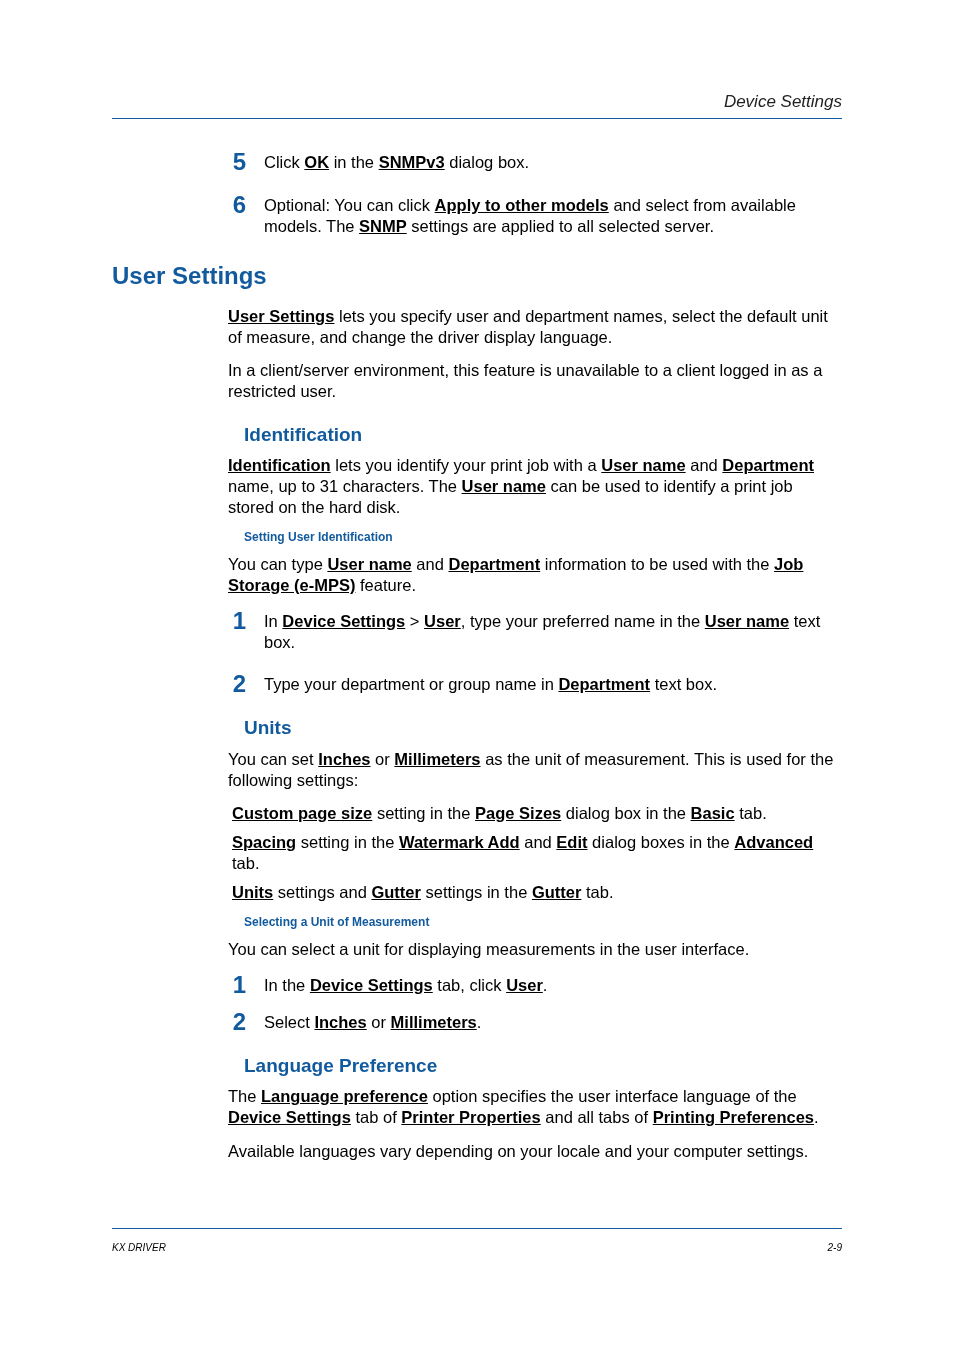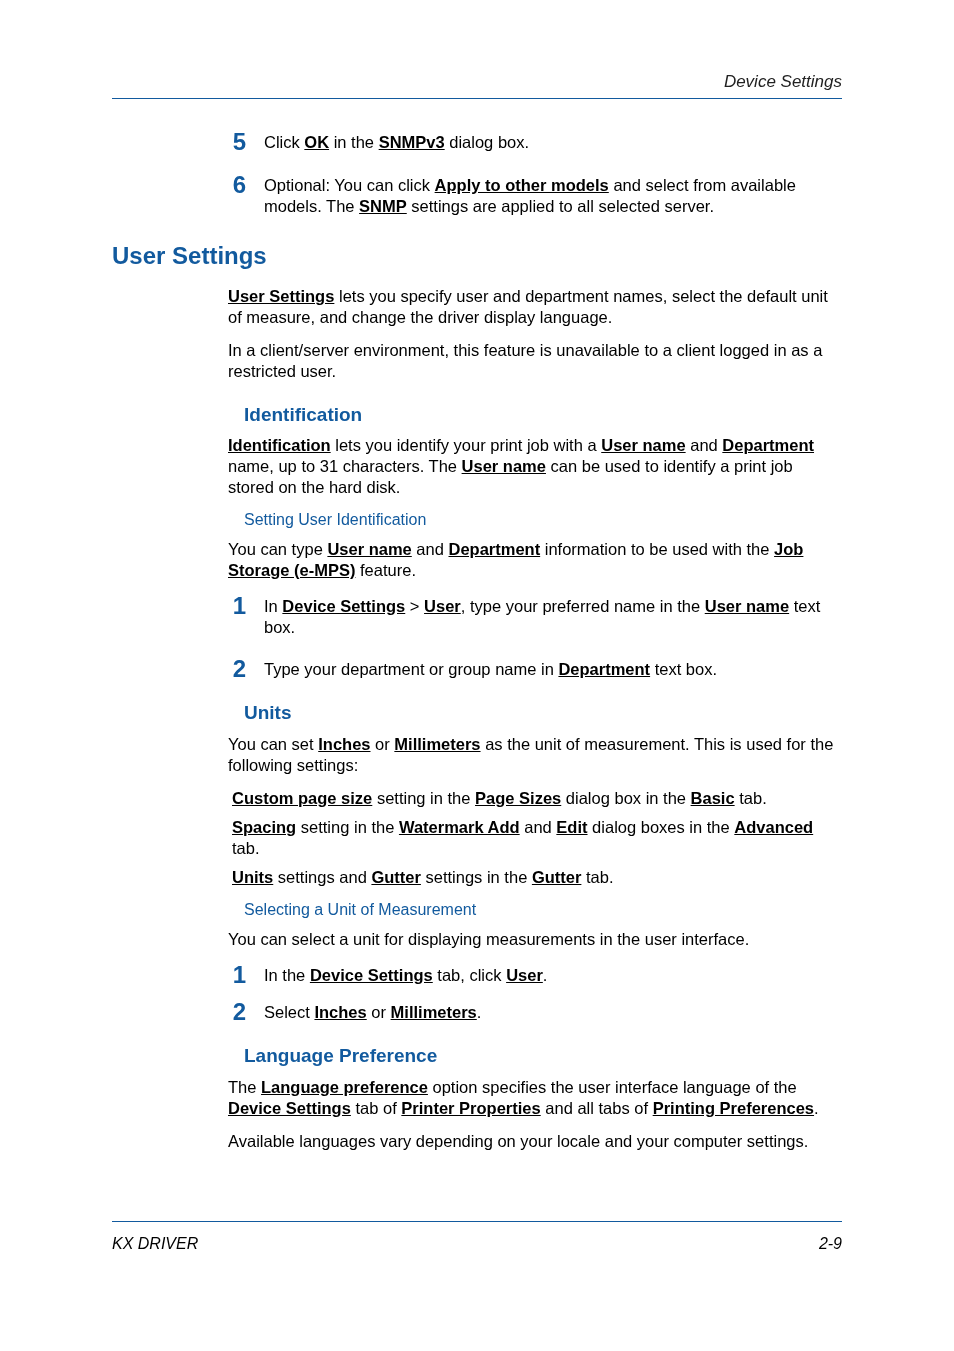--- a/index.html
+++ b/index.html
@@ -10,21 +10,21 @@
     height: 1351px;
     font-family: Arial, Helvetica, sans-serif;
     color: #000;
     background: #fff;
     position: relative;
   }
   .page {
     box-sizing: border-box;
     width: 954px;
     height: 1351px;
-    padding: 72px 112px 0 112px;
+    padding: 92px 112px 0 112px;
     position: relative;
   }
   .header-right {
     text-align: right;
     font-style: italic;
     font-size: 17px;
     color: #222;
     padding-bottom: 6px;
   }
   .hr-top {
@@ -38,21 +38,21 @@
     margin: 0;
   }
   .footer {
     position: absolute;
     left: 112px;
     right: 112px;
     bottom: 98px;
     display: flex;
     justify-content: space-between;
     font-style: italic;
-    font-size: 16px;
+    font-size: 10px;
   }
   .footer-left {
     font-weight: normal;
   }
   .footer-right {
     font-style: italic;
   }
   .content {
     font-size: 16.5px;
     line-height: 1.28;
@@ -88,22 +88,22 @@
     margin: 24px 0 14px 0;
   }
   h2.sub {
     color: #125a9e;
     font-size: 19px;
     font-weight: bold;
     margin: 20px 0 8px 132px;
   }
   h3.subsub {
     color: #125a9e;
-    font-size: 16px;
-    font-weight: normal;
+    font-size: 12px;
+    font-weight: bold;
     margin: 12px 0 8px 132px;
   }
   .para {
     margin: 0 0 12px 116px;
   }
   .para-indent {
     margin: 0 0 8px 120px;
   }
   .bold { font-weight: bold; text-decoration: underline; }
   .steptext-indent {

